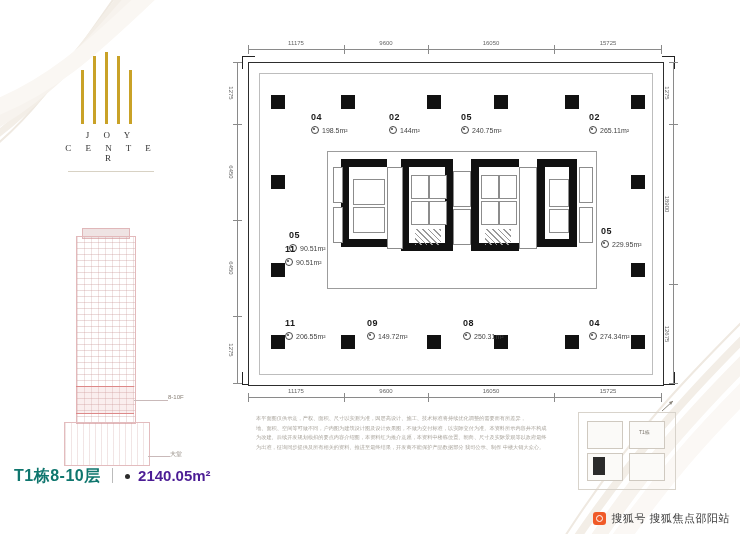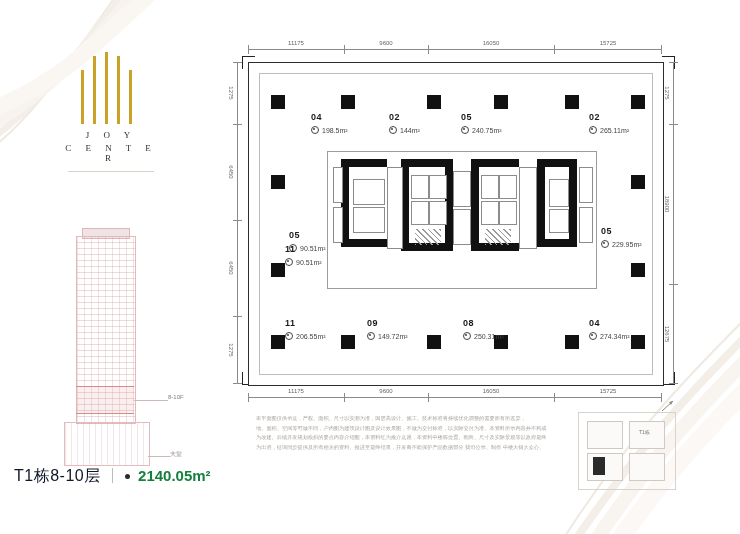--- a/index.html
+++ b/index.html
@@ -66,23 +66,23 @@
     background:rgba(226,160,160,.18);
   }
   .lead { position:absolute; height:1px; background:#c9b9b9; }
   .lead-1 { left:74px; top:164px; width:34px; }
   .lead-2 { left:88px; top:220px; width:22px; }
   .lead-lbl { position:absolute; font-size:6px; color:#8a8178; white-space:nowrap; }
   .lead-lbl-1 { left:108px; top:158px; }
   .lead-lbl-2 { left:110px; top:214px; }
 
   .bottom-title { position:absolute; left:14px; top:466px; white-space:nowrap; }
-  .bt-main { font-size:16px; font-weight:normal; color:#0f172a; letter-spacing:.5px; }
+  .bt-main { font-size:16px; font-weight:bold; color:#0f766e; letter-spacing:.5px; }
   .bt-sep { display:inline-block; width:1px; height:15px; background:#bbb; margin:0 7px -2px; }
-  .bt-area { font-size:15px; font-weight:bold; color:#15803d; }
+  .bt-area { font-size:15px; font-weight:bold; color:#4c1d95; }
   .bt-dot { display:inline-block; width:5px; height:5px; background:#2b2b2b; border-radius:50%; margin:0 4px 2px 0; }
 
   
   .plan { position:absolute; left:228px; top:34px; width:456px; height:366px; }
 
   .plan-frame {
     position:absolute; left:20px; top:28px; width:414px; height:322px;
     border:1px solid #2d2d2d;
     background:#fff;
   }
@@ -421,14 +421,18 @@
       <polygon points="14,2 10,3 12,6" fill="#8c867c"></polygon>
     </svg>
     <div class="kp-box" style="left:8px;  top:8px;  width:34px; height:26px;"></div>
     <div class="kp-box" style="left:50px; top:8px;  width:34px; height:26px;"></div>
     <div class="kp-box" style="left:8px;  top:40px; width:34px; height:26px;"></div>
     <div class="kp-box" style="left:50px; top:40px; width:34px; height:26px;"></div>
     <div class="kp-solid" style="left:14px; top:44px; width:12px; height:18px;"></div>
     <div class="kp-label" style="left:60px; top:16px;">T1栋</div>
   </div>
 
+  <div class="watermark">
+    <span class="wm-logo"></span>
+    <span>搜狐号 搜狐焦点邵阳站</span>
+  </div>
 
 </div>
 
 </body></html>

